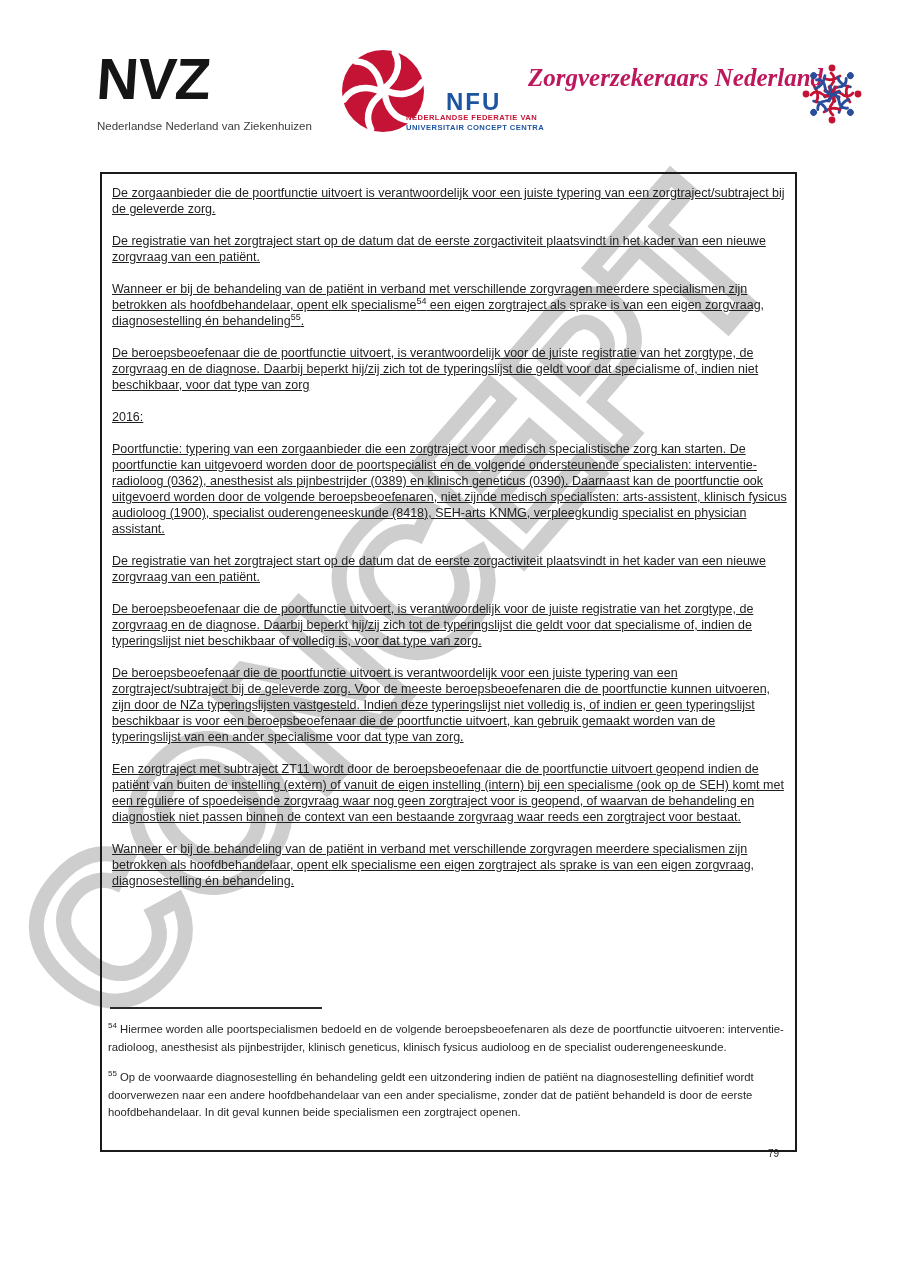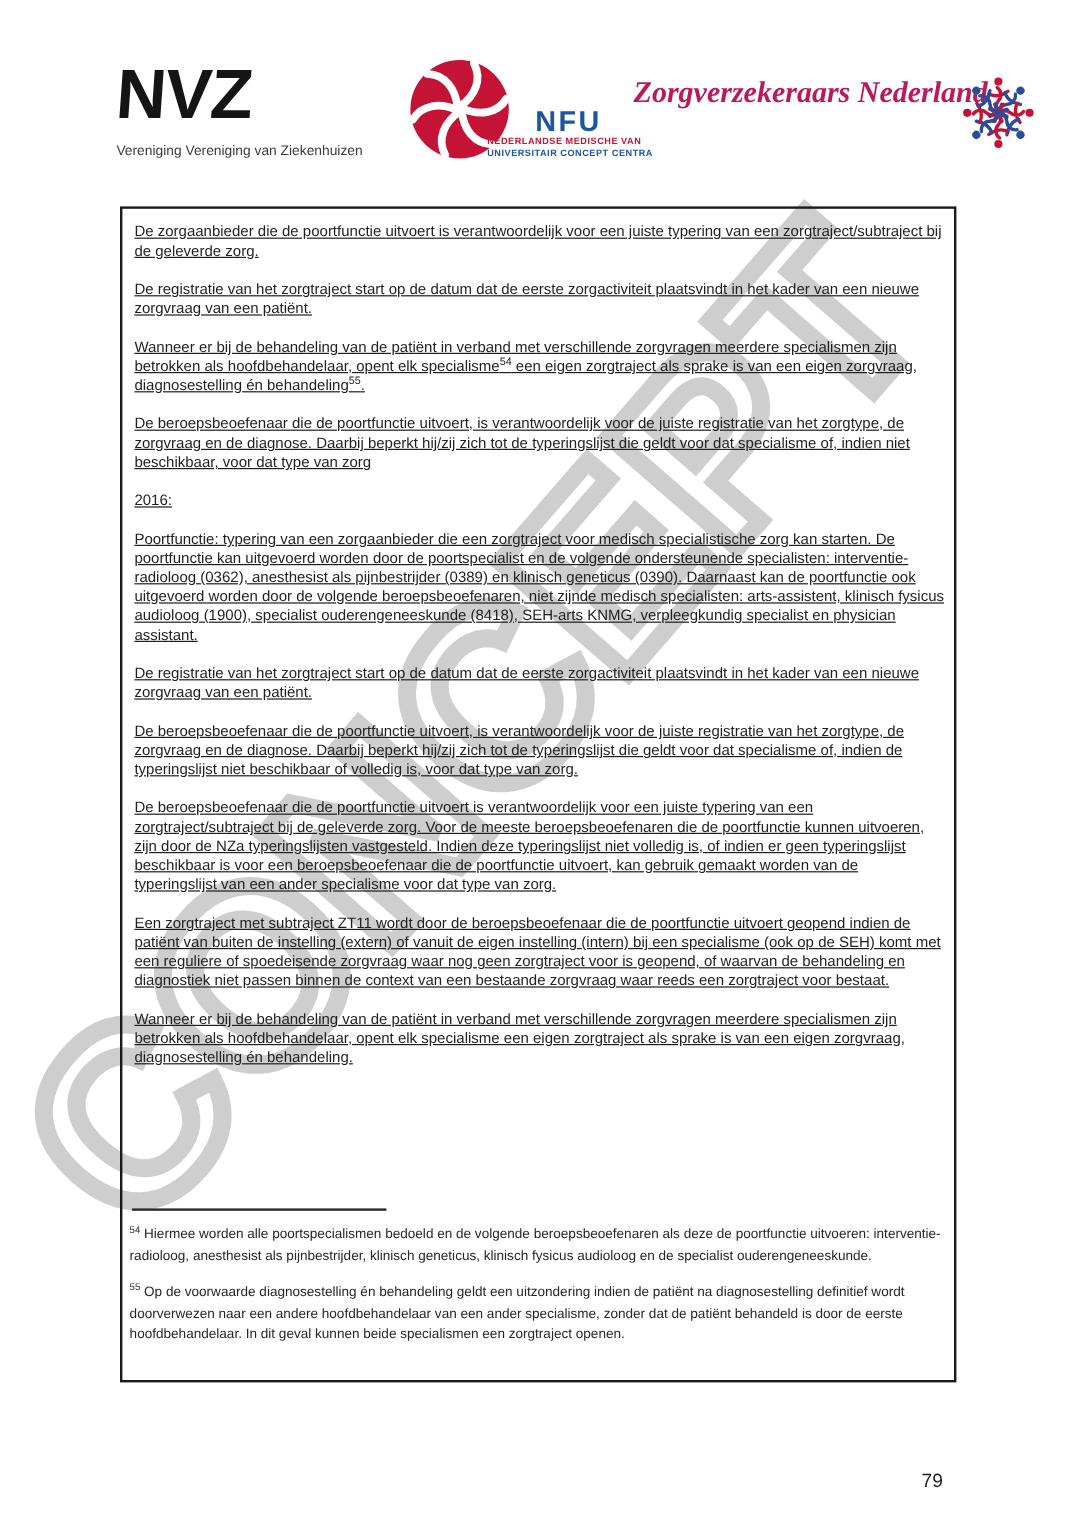--- a/index.html
+++ b/index.html
@@ -38,47 +38,47 @@
   .para{margin:0 0 16px 0;font-size:12.5px;line-height:16px;color:#1f1f1f;}
   .para.bold{font-weight:700;}
   .para sup{font-size:9px;line-height:0;vertical-align:super;}
 
   
   .fn-sep{position:absolute;left:110px;top:1007px;width:212px;height:2px;background:#2b2b2b;z-index:2;}
   .footnotes{position:absolute;left:108px;top:1017px;width:702px;z-index:2;}
   .footnote{margin:4px 0 13px 0;font-size:11.3px;line-height:17.5px;color:#272727;}
   .footnote sup{font-size:8px;line-height:0;vertical-align:super;}
 
-  .page-number{position:absolute;left:768px;top:1226px;font-size:16px;color:#1f1f1f;z-index:2;}
+  .page-number{position:absolute;left:768px;top:1148px;font-size:10px;color:#1f1f1f;z-index:2;}
 </style>
 </head>
 <body>
 
 <div class="page">
 
   <div>
     <div class="nvz">
       <div class="nvz-mark">NVZ</div>
-      <div class="nvz-tagline">Vereniging Vereniging van Ziekenhuizen</div>
+      <div class="nvz-tagline">Nederlandse Nederland van Ziekenhuizen</div>
     </div>
 
     <div class="nfu">
       <svg class="nfu-pinwheel" width="86" height="86" viewBox="0 0 86 86" aria-hidden="true">
         <circle cx="43" cy="43" r="41" fill="#c41334"></circle>
         <g stroke="#ffffff" stroke-width="6.5" fill="none" stroke-linecap="round">
           <path d="M43,41 C56,32 62,18 55,5"></path>
           <path d="M43,41 C56,32 62,18 55,5" transform="rotate(60 43 43)"></path>
           <path d="M43,41 C56,32 62,18 55,5" transform="rotate(120 43 43)"></path>
           <path d="M43,41 C56,32 62,18 55,5" transform="rotate(180 43 43)"></path>
           <path d="M43,41 C56,32 62,18 55,5" transform="rotate(240 43 43)"></path>
           <path d="M43,41 C56,32 62,18 55,5" transform="rotate(300 43 43)"></path>
         </g>
       </svg>
       <div class="nfu-acronym">NFU</div>
-      <div class="nfu-line1">NEDERLANDSE MEDISCHE VAN</div>
+      <div class="nfu-line1">NEDERLANDSE FEDERATIE VAN</div>
       <div class="nfu-line2">UNIVERSITAIR CONCEPT CENTRA</div>
     </div>
 
     <div class="zn">
       <div class="zn-name">Zorgverzekeraars Nederland</div>
       <svg class="zn-dancers" width="92" height="92" viewBox="0 0 92 92" aria-hidden="true">
         <defs>
           <g id="zn-fig">
             <circle cx="0" cy="-26" r="3.4" fill="currentColor"></circle>
             <path d="M-1,-21 C3,-18 3,-13 0,-10 C-3,-6 -3,-2 1,2 M-8,-16 C-4,-13 3,-14 8,-18 M-7,3 C-3,0 3,0 7,4" stroke="currentColor" stroke-width="2.8" fill="none" stroke-linecap="round"></path>

